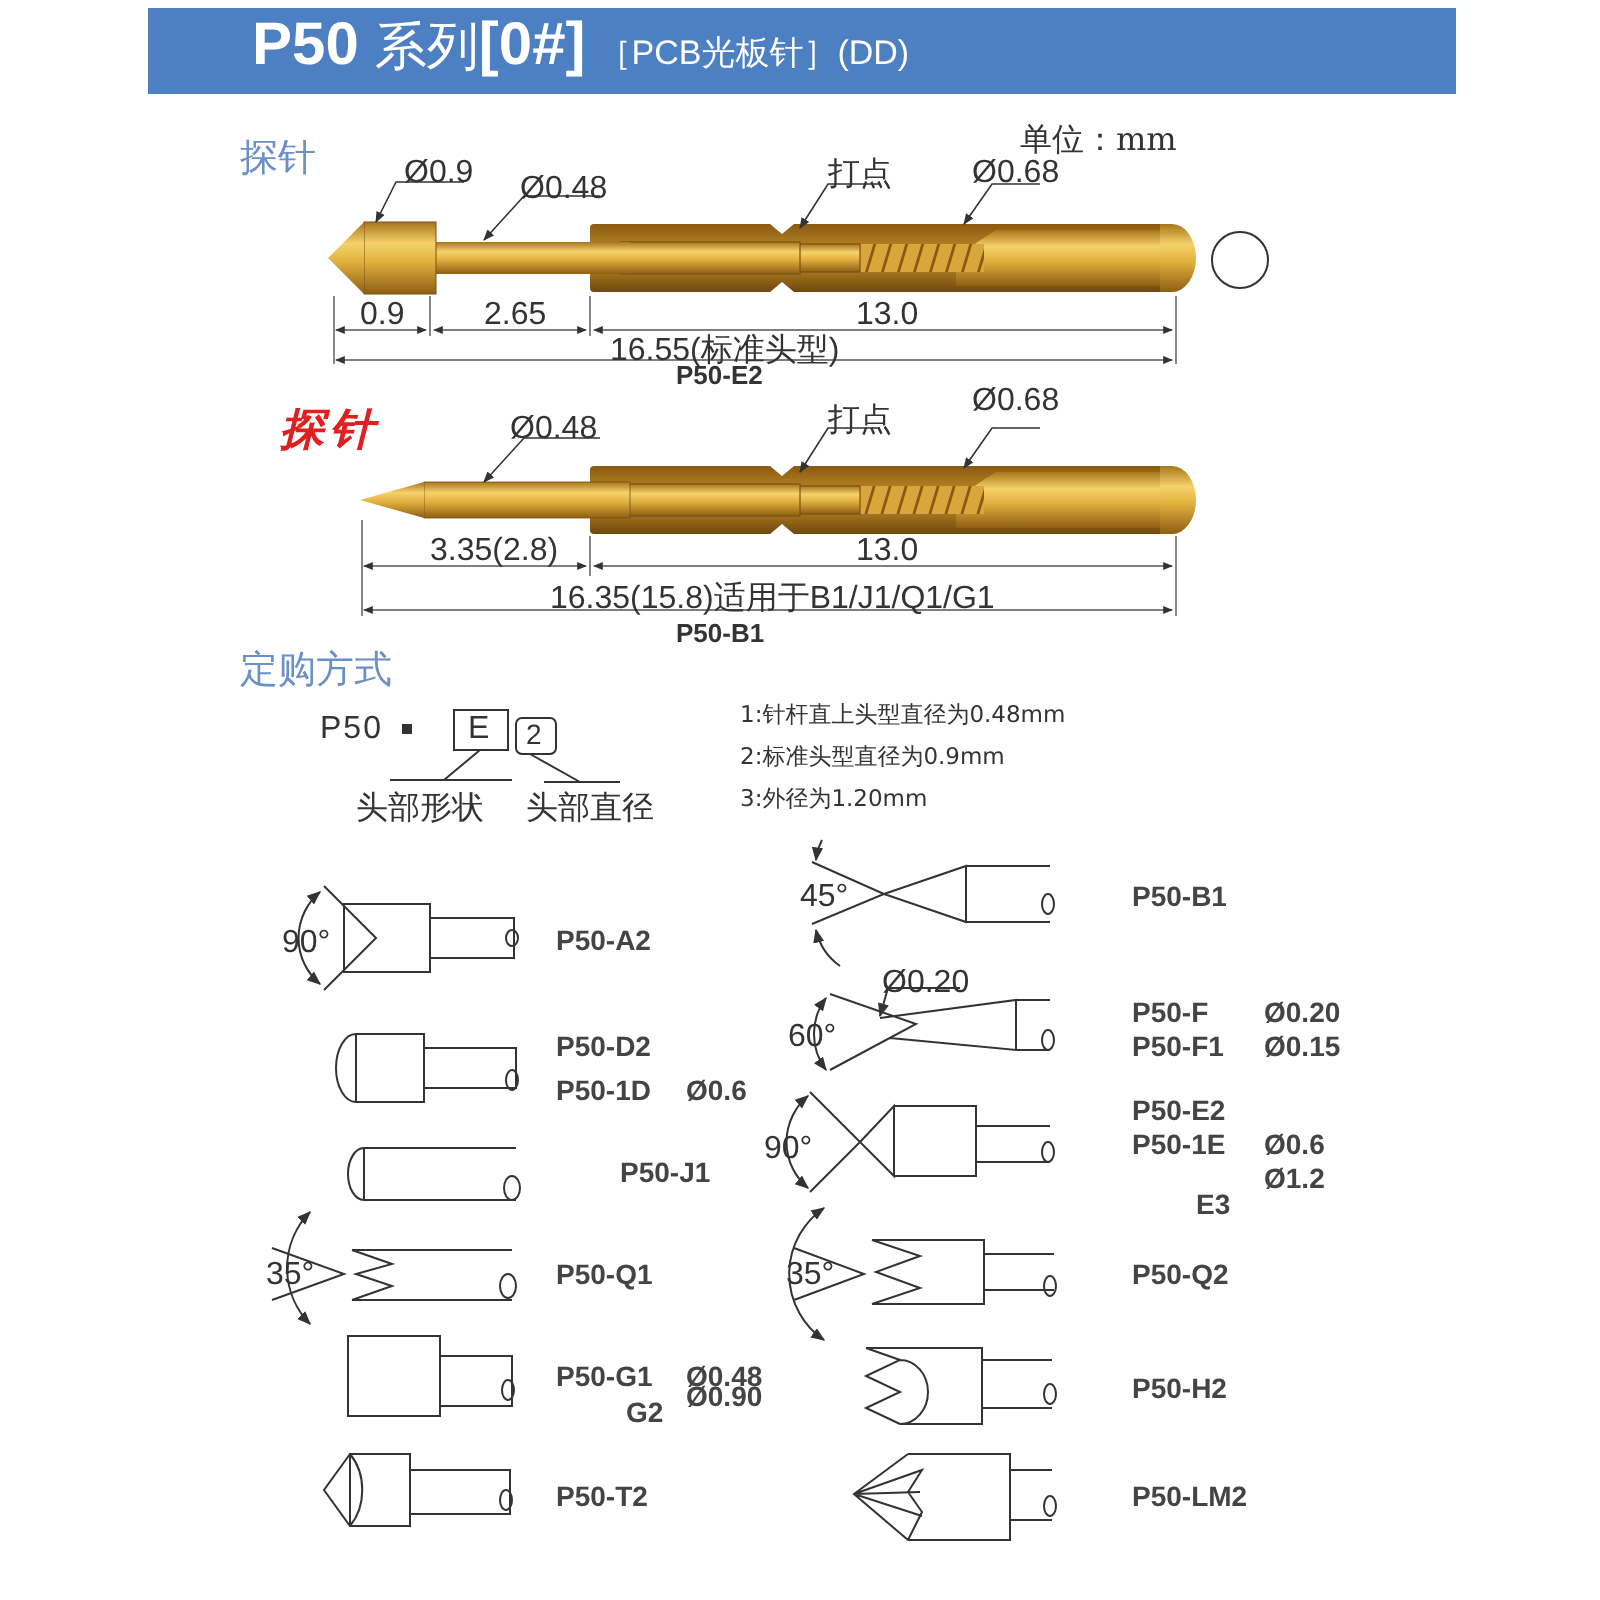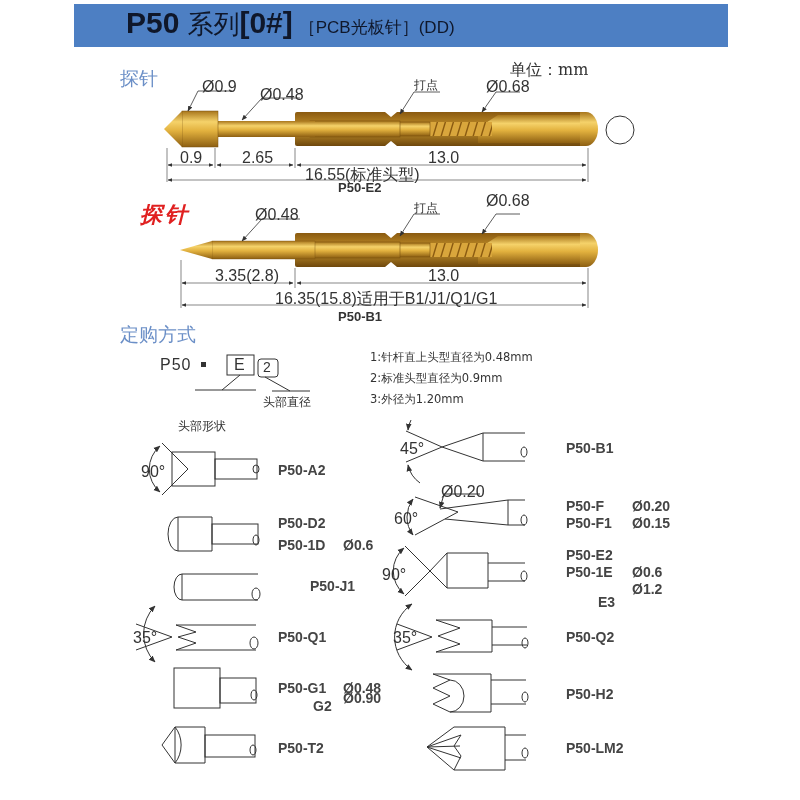--- a/index.html
+++ b/index.html
@@ -1,27 +1,27 @@
 <!DOCTYPE html>
 <html><head>
 <meta charset="utf-8">
 <style>
   html, body { margin:0; padding:0; background:#ffffff; }
   body { width:800px; height:800px; position:relative; overflow:hidden; font-family:"Liberation Sans", sans-serif; }
   .banner { position:absolute; left:74px; top:4px; width:654px; height:43px; background:#4d7fc3; }
-  .banner-title { position:absolute; left:52px; top:2px; color:#0f172a; font-family:"Liberation Sans", sans-serif; white-space:nowrap; }
+  .banner-title { position:absolute; left:52px; top:2px; color:#ffffff; font-family:"Liberation Sans", sans-serif; white-space:nowrap; }
   .bt-code { font-size:30px; font-weight:bold; }
   .bt-series { font-size:26px; margin-left:8px; }
   .bt-num { font-size:30px; font-weight:bold; }
   .bt-sub { font-size:17px; margin-left:6px; }
   .abs { position:absolute; white-space:nowrap; }
   .sec-title { font-family:"DejaVu Serif", serif; font-size:19px; color:#6b8fc7; }
   .red-title { font-family:"DejaVu Sans", sans-serif; font-size:22px; font-weight:bold; color:#e02020; font-style:italic; letter-spacing:3px; }
   .dim { font-size:16px; color:#333; }
-  .note { font-size:12px; color:#333; font-family:Liberation Serif, serif; }
+  .note { font-size:16px; color:#333; font-family:Liberation Serif, serif; }
   .model { font-size:13px; font-weight:bold; color:#333; }
   .lbl { font-size:14px; font-weight:bold; color:#444; }
   .order-note { font-size:11.5px; color:#333; font-family:"DejaVu Sans", sans-serif; }
   svg { position:absolute; left:0; top:0; }
 </style>
 </head>
 <body>
 
 <div class="banner">
   <div class="banner-title">
@@ -197,21 +197,21 @@
 <div class="abs dim" style="left:486px;top:192px;">Ø0.68</div>
 <div class="abs dim" style="left:215px;top:267px;">3.35(2.8)</div>
 <div class="abs dim" style="left:428px;top:267px;">13.0</div>
 <div class="abs dim" style="left:275px;top:289px;">16.35(15.8)适用于B1/J1/Q1/G1</div>
 <div class="abs model" style="left:338px;top:309px;">P50-B1</div>
 
 <div class="abs sec-title" style="left:120px;top:322px;">定购方式</div>
 <div class="abs" style="left:160px;top:356px;font-size:16px;color:#333;letter-spacing:1px;">P50</div>
 <div class="abs" style="left:234px;top:356px;font-size:16px;color:#333;">E</div>
 <div class="abs" style="left:263px;top:359px;font-size:14px;color:#333;">2</div>
-<div class="abs note" style="left:178px;top:394px;margin-top:24px;">头部形状</div>
+<div class="abs note" style="left:178px;top:394px;">头部形状</div>
 <div class="abs note" style="left:263px;top:394px;">头部直径</div>
 <div class="abs order-note" style="left:370px;top:350px;">1:针杆直上头型直径为0.48mm</div>
 <div class="abs order-note" style="left:370px;top:371px;">2:标准头型直径为0.9mm</div>
 <div class="abs order-note" style="left:370px;top:392px;">3:外径为1.20mm</div>
 
 <div class="abs dim" style="left:141px;top:463px;">90°</div>
 <div class="abs lbl" style="left:278px;top:462px;">P50-A2</div>
 <div class="abs lbl" style="left:278px;top:515px;">P50-D2</div>
 <div class="abs lbl" style="left:278px;top:537px;">P50-1D</div>
 <div class="abs lbl" style="left:343px;top:537px;">Ø0.6</div>

